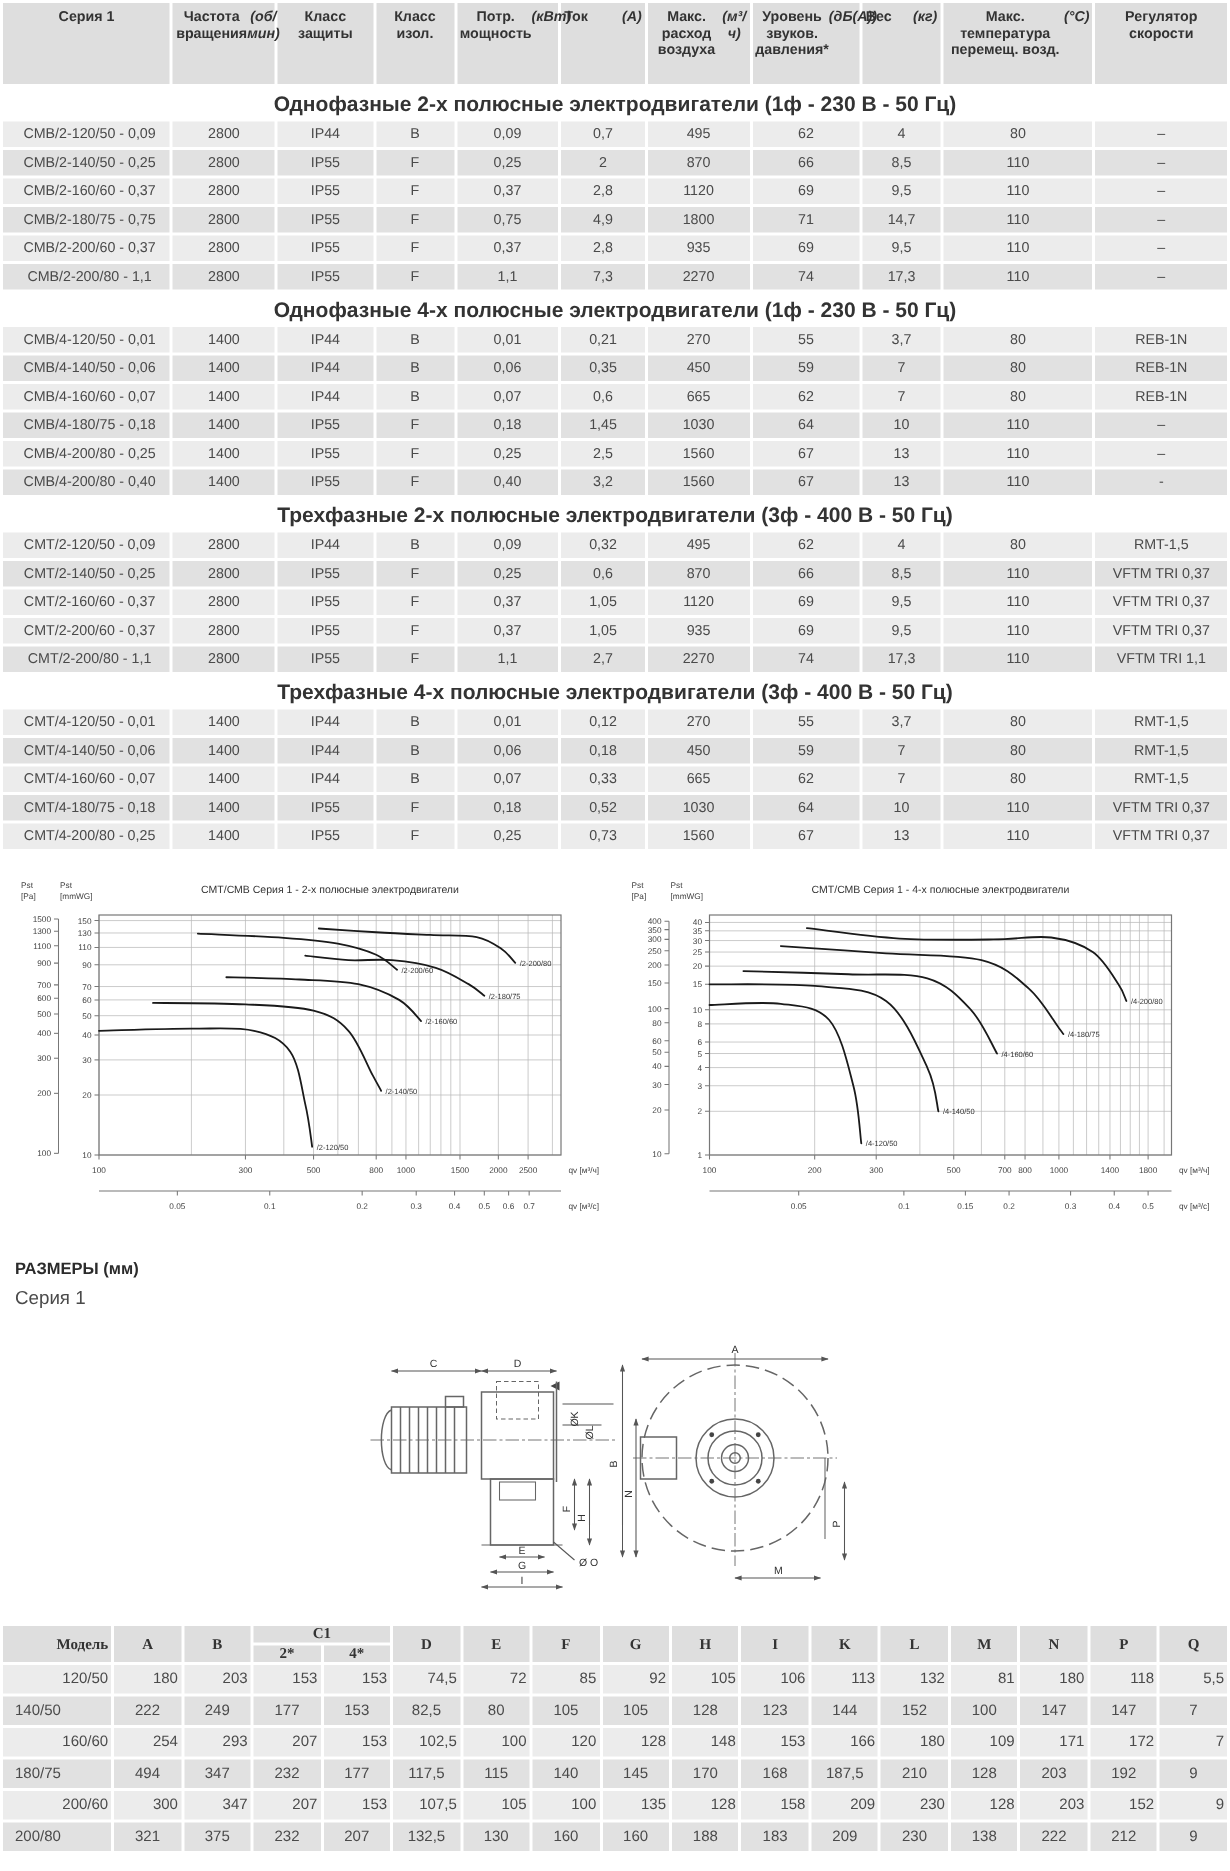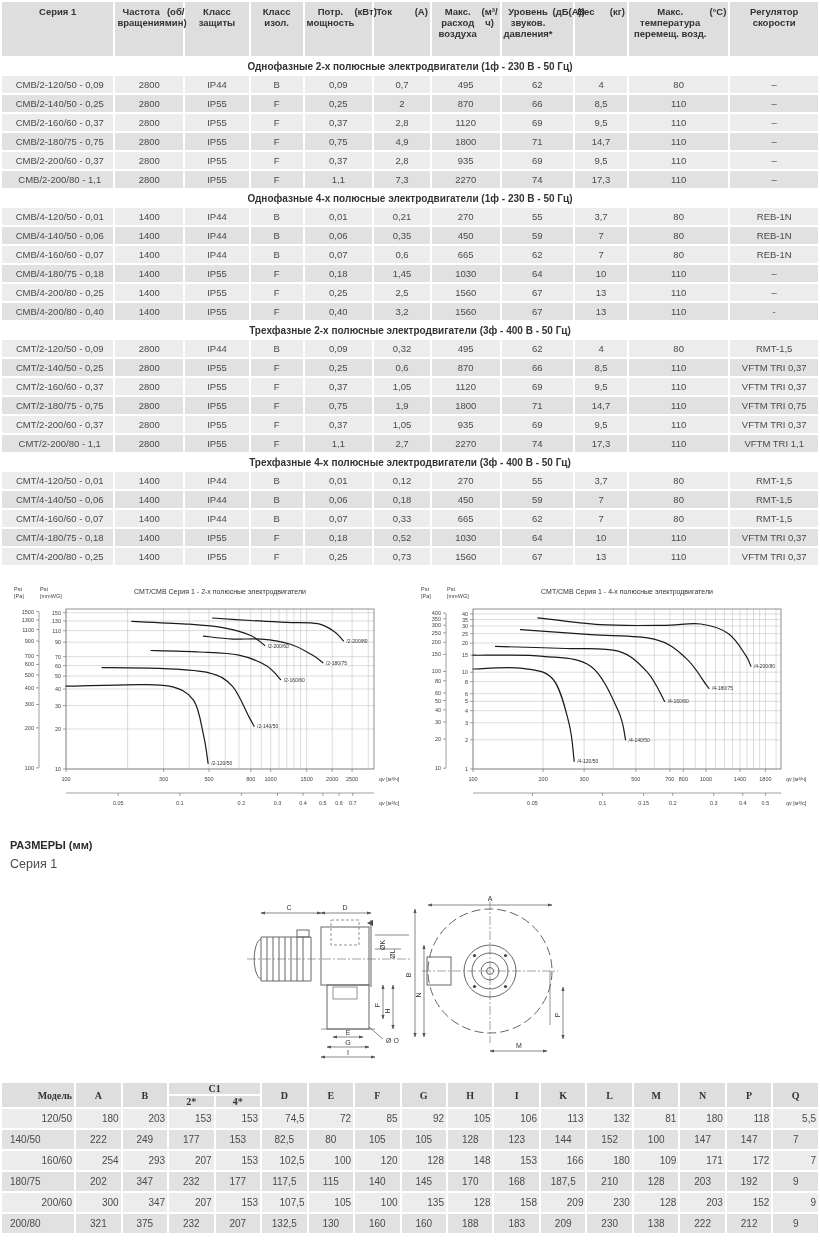--- a/index.html
+++ b/index.html
@@ -3,26 +3,26 @@
 <meta charset="utf-8">
 <style>
   html,body{margin:0;padding:0;background:#fff;}
   body{width:820px;font-family:"Liberation Sans",sans-serif;color:#4a4a4a;}
   .wrap{width:820px;}
   table{border-collapse:separate;border-spacing:2px;width:100%;table-layout:fixed;}
   
   .spec th{background:#dedede;color:#333;font-size:9.5px;font-weight:bold;padding:4px 2px;vertical-align:top;}
   .spec th .hcell{display:flex;flex-direction:row;justify-content:space-between;min-height:46px;}
   .spec th .hcell.vcenter{justify-content:center;}
-  .spec th .unit{font-weight:bold;}
+  .spec th .unit{font-weight:bold;font-style:italic;}
   .spec td{font-size:9.5px;text-align:center;padding:3px 2px;color:#4a4a4a;}
   .spec tr.r0 td{background:#ececec;}
   .spec tr.r1 td{background:#e1e1e1;}
   .spec td.model{text-align:center;padding-left:6px;white-space:nowrap;}
-  .spec tr.sec td{background:#fff;font-weight:bold;color:#333;font-size:10px;padding:3px 0 2px 0;}
+  .spec tr.sec td{background:#fff;font-weight:bold;color:#333;font-size:14px;padding:3px 0 2px 0;}
   
   .charts{display:flex;justify-content:space-between;padding:12px 0 4px 8px;}
   .chart svg{display:block;}
   svg text{font-family:"Liberation Sans",sans-serif;}
   
   .dim-title{font-size:11px;font-weight:bold;color:#2b2b2b;padding:14px 0 4px 10px;}
   .dim-sub{font-size:12.5px;color:#4a4a4a;padding:2px 0 4px 10px;}
   .diagram{display:flex;justify-content:center;}
   
   .dims{margin-top:14px;}
@@ -319,33 +319,20 @@
           <td>2800</td>
           <td>IP55</td>
           <td>F</td>
           <td>0,37</td>
           <td>1,05</td>
           <td>1120</td>
           <td>69</td>
           <td>9,5</td>
           <td>110</td>
           <td>VFTM TRI 0,37</td>
-        </tr>
-        <tr class="r1">
-          <td class="model">CMT/2-180/75 - 0,75</td>
-          <td>2800</td>
-          <td>IP55</td>
-          <td>F</td>
-          <td>0,75</td>
-          <td>1,9</td>
-          <td>1800</td>
-          <td>71</td>
-          <td>14,7</td>
-          <td>110</td>
-          <td>VFTM TRI 0,75</td>
         </tr>
         <tr class="r0">
           <td class="model">CMT/2-200/60 - 0,37</td>
           <td>2800</td>
           <td>IP55</td>
           <td>F</td>
           <td>0,37</td>
           <td>1,05</td>
           <td>935</td>
           <td>69</td>
@@ -888,21 +875,21 @@
           <td>153</td>
           <td>166</td>
           <td>180</td>
           <td>109</td>
           <td>171</td>
           <td>172</td>
           <td>7</td>
         </tr>
         <tr class="r1">
           <td class="model">180/75</td>
-          <td>202</td>
+          <td>494</td>
           <td>347</td>
           <td>232</td>
           <td>177</td>
           <td>117,5</td>
           <td>115</td>
           <td>140</td>
           <td>145</td>
           <td>170</td>
           <td>168</td>
           <td>187,5</td>

